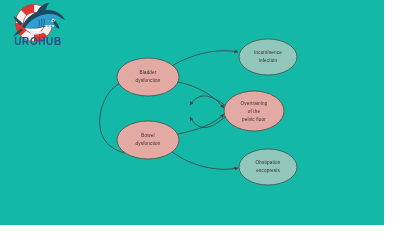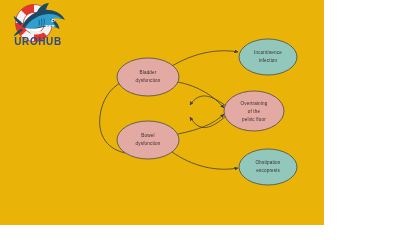--- a/index.html
+++ b/index.html
@@ -11,23 +11,23 @@
     width: 400px;
     height: 225px;
     position: relative;
     overflow: hidden;
     font-family: "Liberation Sans", sans-serif;
   }
 
   #screen {
     position: absolute;
     inset: 0;
-    width: 324px;
+    width: 384px;
     height: 225px;
-    background: #eab308;
+    background: #14b8a6;
     text-decoration: underline;
   }
 
   
   #logo {
     position: absolute;
     left: 4px;
     top: 1px;
     width: 64px;
     height: 50px;

